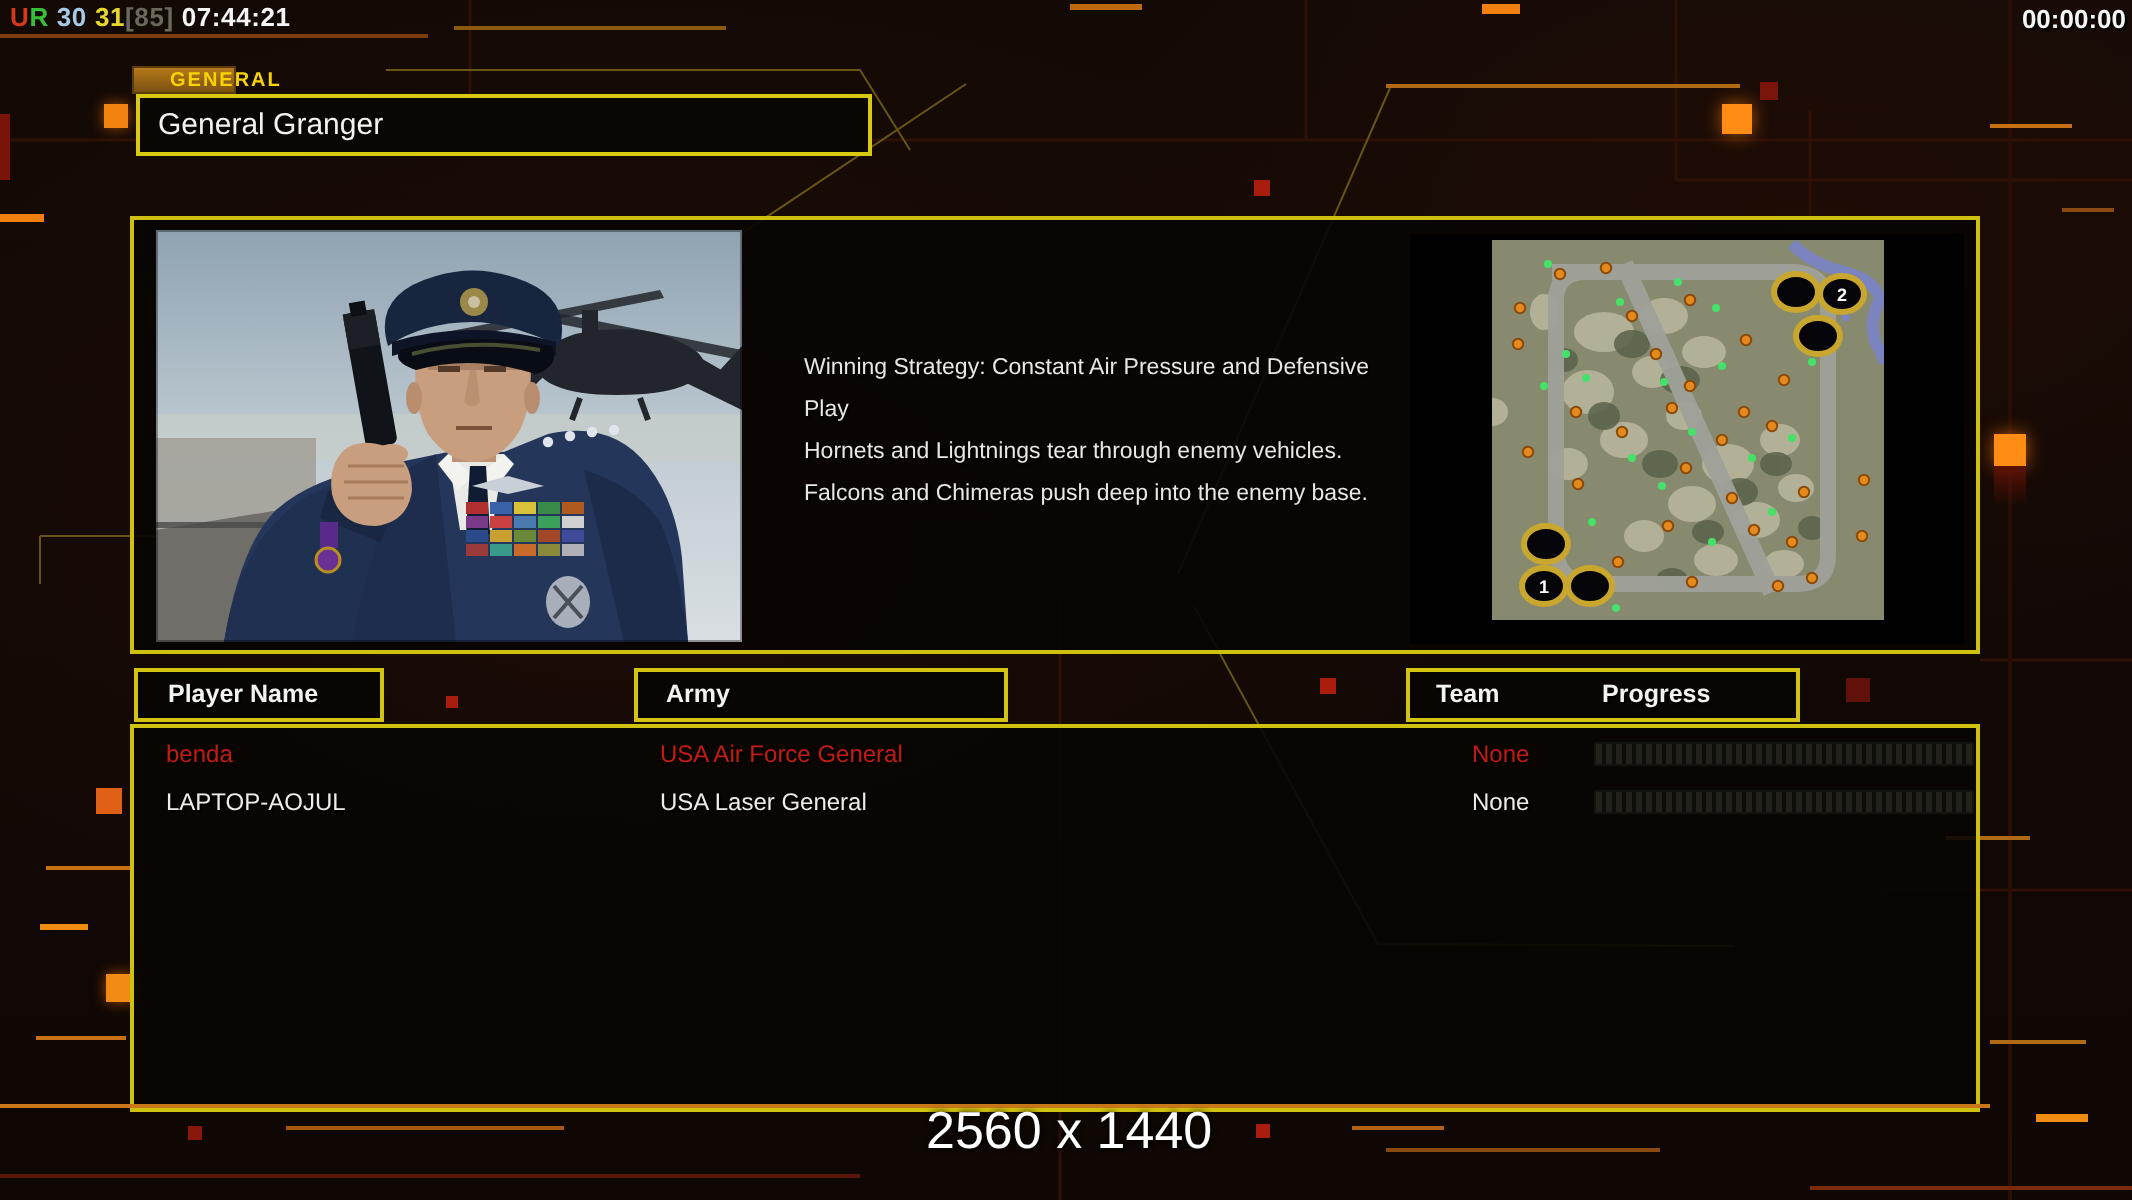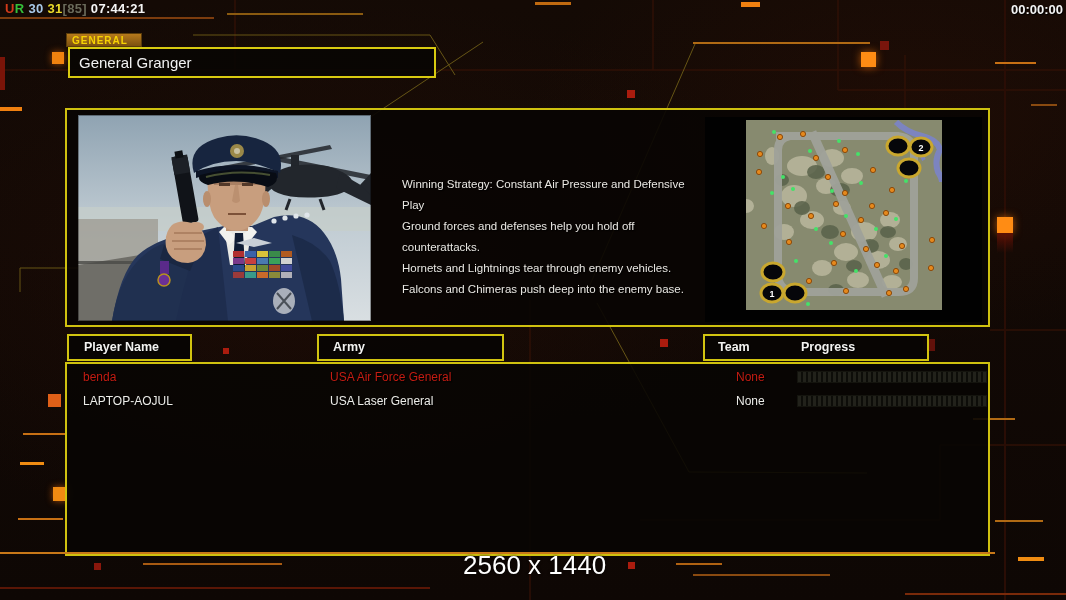--- a/index.html
+++ b/index.html
@@ -14,40 +14,40 @@
   }
   
   #bg-grid { position:absolute; left:0; top:0; z-index:0; }
   .sq, .dash { position:absolute; z-index:1; }
   
   #debug-readout { position:absolute; left:5px; top:1px; z-index:5; font-size:13px; font-weight:bold; letter-spacing:0.3px; white-space:pre; }
   #debug-readout span { margin-right:4px; }
   #debug-underline { position:absolute; left:0; top:17px; width:214px; height:2px; background:#7c3c0e; z-index:5; }
   #match-clock { position:absolute; left:988px; top:2px; width:75px; z-index:5; font-size:13px; font-weight:bold; color:#f4f4f4; text-align:right; text-shadow:1px 1px 1px #000; }
   
-  #general-tab { position:absolute; left:66px; top:33px; width:76px; height:14px; z-index:4;
+  #general-tab { position:absolute; left:66px; top:33px; width:52px; height:14px; z-index:4;
     background:linear-gradient(180deg,#b5791c,#7c5110); border:1px solid #5a3c0a;
-    font-size:10px; font-weight:bold; color:#f7d303; letter-spacing:1px; padding:1px 0 0 5px; }
+    font-size:10px; font-weight:bold; color:#f7d303; letter-spacing:1px; padding:1px 0 0 18px; }
   #general-name-box { position:absolute; left:68px; top:47px; width:368px; height:31px; z-index:4;
     background:rgba(8,5,3,0.9); border:2px solid #d8ca10; }
   #general-name-box .name { font-size:15px; color:#f2f2f2; line-height:27px; padding-left:9px; }
   
   #main-panel { position:absolute; left:65px; top:108px; width:925px; height:219px; z-index:4;
     background:rgba(9,5,3,0.92); border:2px solid #cfc10f; }
   #portrait-box { position:absolute; left:11px; top:5px; width:293px; height:206px; background:#0a0a0c; }
   #strategy-text { position:absolute; left:335px; top:64px; width:300px; }
   #strategy-text .line { font-size:11.5px; color:#e9e7e2; line-height:21px; text-shadow:1px 1px 1px #000; }
   #minimap-box { position:absolute; left:638px; top:7px; width:277px; height:205px; background:#010101; }
   #minimap-svg { position:absolute; left:41px; top:3px; }
   
   .hdr-box { position:absolute; top:334px; height:27px; z-index:4; background:rgba(8,5,3,0.92); border:2px solid #d2c410; }
   .hdr-box .hl { position:absolute; top:4px; font-size:12.5px; font-weight:bold; color:#f2f2f0; text-shadow:1px 1px 1px #000; }
   #hdr-player { left:67px; width:125px; }
   #hdr-army { left:317px; width:187px; }
-  #hdr-teamprog { left:703px; width:226px; }
+  #hdr-teamprog { left:703px; width:197px; }
   
   #roster-panel { position:absolute; left:65px; top:362px; width:925px; height:194px; z-index:4;
     background:rgba(8,5,3,0.9); border:2px solid #cfc10f; }
   .roster-row { position:absolute; left:0; width:100%; height:24px; }
   .roster-row .cell { position:absolute; top:4px; font-size:12px; text-shadow:1px 1px 1px #000; }
   .roster-row .c-player { left:16px; }
   .roster-row .c-army { left:263px; }
   .roster-row .c-team { left:669px; }
   .pbar { position:absolute; left:730px; top:5px; width:190px; height:12px;
     border:1px solid #14140e;
@@ -234,21 +234,20 @@
         <g>
           <ellipse cx="206" cy="186" rx="11" ry="13" fill="#b8bdc4" opacity="0.9"></ellipse>
           <path d="M199,178 L213,194 M213,178 L199,194" stroke="#4a5058" stroke-width="2"></path>
         </g>
         <rect x="0" y="0" width="293" height="206" fill="none" stroke="#000" opacity="0.35" stroke-width="2"></rect>
       </svg>
     </div>
 
     <div id="strategy-text">
       <div class="line">Winning Strategy: Constant Air Pressure and Defensive Play</div>
-      <div class="line">Ground forces and defenses help you hold off counterattacks.</div>
       <div class="line">Hornets and Lightnings tear through enemy vehicles.</div>
       <div class="line">Falcons and Chimeras push deep into the enemy base.</div>
     </div>
 
     <div id="minimap-box">
       <svg id="minimap-svg" width="196" height="190" viewBox="0 0 196 190">
         <rect width="196" height="190" fill="#878a6f"></rect>
         <g fill="#b7b59b" opacity="0.9">
           <ellipse cx="56" cy="46" rx="15" ry="10"></ellipse>
             <ellipse cx="86" cy="38" rx="12" ry="9"></ellipse>

